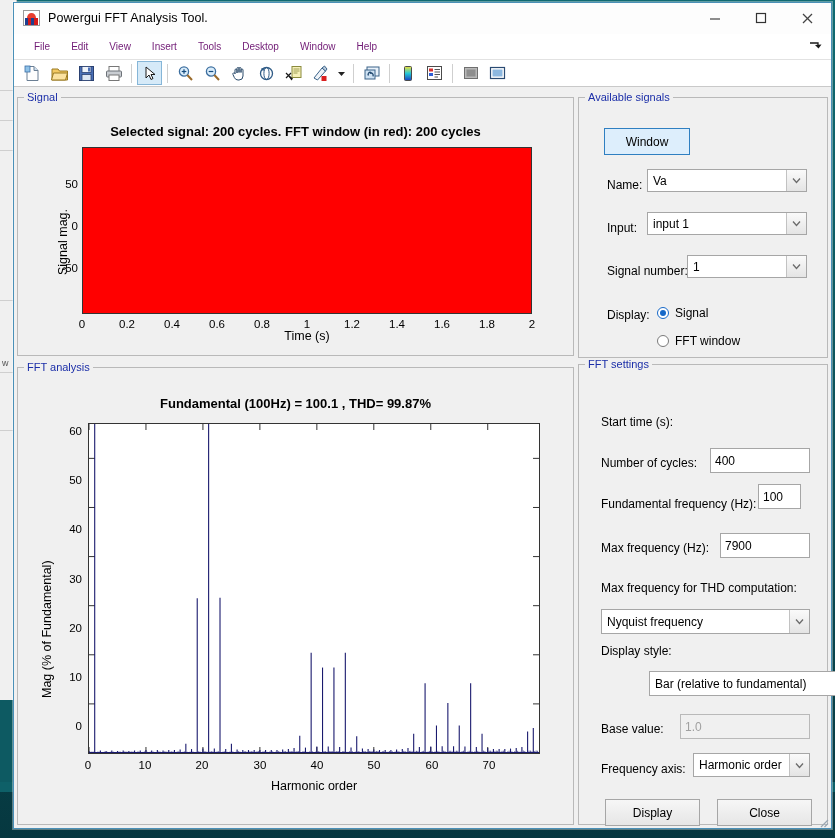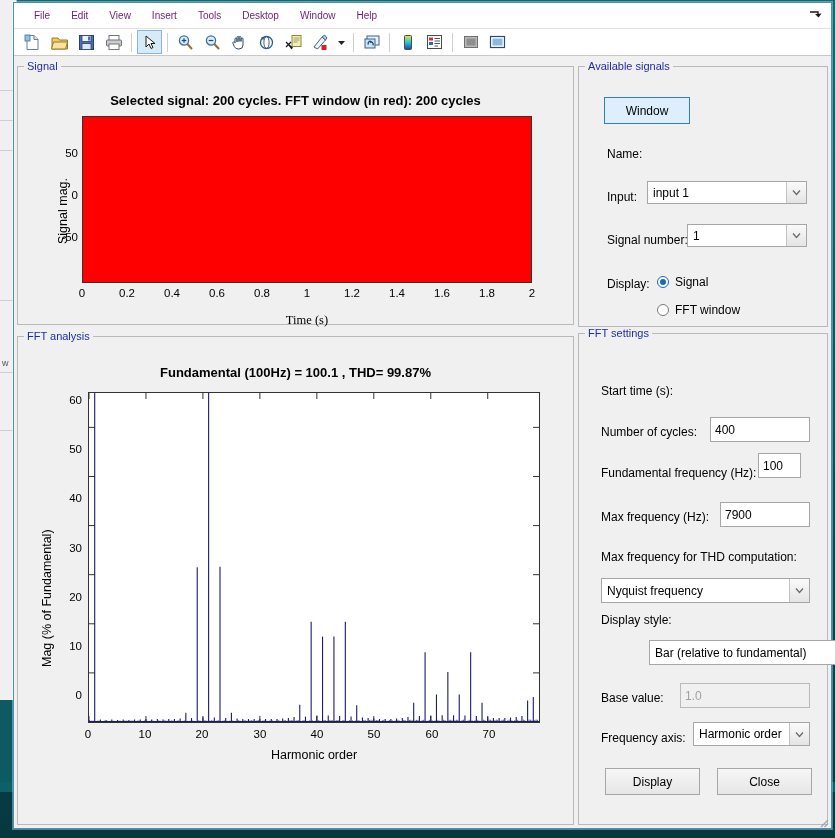--- a/index.html
+++ b/index.html
@@ -119,20 +119,41 @@
   <div class="bgline" style="top:300px"></div>
   <div class="bgline" style="top:372px"></div>
   <div class="bgline" style="top:430px"></div>
   <div style="position:absolute;left:2px;top:358px;font-size:9px;color:#555;font-family:'Liberation Sans',sans-serif;">w</div>
   <div style="position:absolute;left:0;top:700px;width:16px;height:90px;background:#0d5a62;"></div>
 </div>
 <div id="bg-strip-bottom"></div>
 
 <div id="app-window">
 
+  <div id="title-bar">
+    <div id="app-icon"></div>
+    <div id="title-text">Powergui FFT Analysis Tool.</div>
+
+    <div class="win-btn" id="win-min">
+      <svg width="14" height="14" viewBox="0 0 14 14">
+          <line x1="2" y1="8" x2="12" y2="8" stroke="#444" stroke-width="1.2"></line>
+        </svg>
+    </div>
+    <div class="win-btn" id="win-max">
+      <svg width="14" height="14" viewBox="0 0 14 14">
+          <rect x="2.5" y="2.5" width="9" height="9" fill="none" stroke="#333" stroke-width="1.2"></rect>
+        </svg>
+    </div>
+    <div class="win-btn" id="win-close">
+      <svg width="15" height="15" viewBox="0 0 15 15">
+          <line x1="3" y1="3" x2="12" y2="12" stroke="#444" stroke-width="1.2"></line>
+          <line x1="12" y1="3" x2="3" y2="12" stroke="#444" stroke-width="1.2"></line>
+        </svg>
+    </div>
+  </div>
 
   <div id="menu-bar">
     <div class="menu-item">File</div>
     <div class="menu-item">Edit</div>
     <div class="menu-item">View</div>
     <div class="menu-item">Insert</div>
     <div class="menu-item">Tools</div>
     <div class="menu-item">Desktop</div>
     <div class="menu-item">Window</div>
     <div class="menu-item">Help</div>
@@ -308,21 +329,21 @@
           <div class="tick-lbl" style="left:141px;top:215px;width:26px;">0.4</div>
           <div class="tick-lbl" style="left:186px;top:215px;width:26px;">0.6</div>
           <div class="tick-lbl" style="left:231px;top:215px;width:26px;">0.8</div>
           <div class="tick-lbl" style="left:276px;top:215px;width:26px;">1</div>
           <div class="tick-lbl" style="left:321px;top:215px;width:26px;">1.2</div>
           <div class="tick-lbl" style="left:366px;top:215px;width:26px;">1.4</div>
           <div class="tick-lbl" style="left:411px;top:215px;width:26px;">1.6</div>
           <div class="tick-lbl" style="left:456px;top:215px;width:26px;">1.8</div>
           <div class="tick-lbl" style="left:501px;top:215px;width:26px;">2</div>
 
-          <div class="ax-label" style="left:64px;top:241px;width:450px;font-family:Liberation Serif, serif;">Time (s)</div>
+          <div class="ax-label" style="left:64px;top:226px;width:450px;">Time (s)</div>
           <div class="ylab-rot" style="left:38px;top:172px;">Signal mag.</div>
         </div>
       </fieldset>
 
       <fieldset class="panel" id="panel-fft">
         <legend>FFT analysis</legend>
         <div class="plot-wrap">
           <div class="plot-title" style="top:23px;">Fundamental (100Hz) = 100.1 , THD= 99.87%</div>
 
           <div class="axes-box" id="fft-axes" style="left:70px;top:50px;width:452px;height:331px;">
@@ -701,20 +722,28 @@
     </div>
 
     <div id="col-right">
 
       <fieldset class="panel" id="panel-available">
         <legend>Available signals</legend>
 
         <div class="btn primary" style="left:25px;top:25px;width:86px;height:27px;">Window</div>
 
         <div class="lbl" style="left:28px;top:75px;">Name:</div>
+        <div class="combo" style="left:68px;top:66px;width:160px;height:23px;">
+          <span>Va</span>
+          <span class="arrowbox">
+            <svg width="9" height="7" viewBox="0 0 9 7">
+                <path d="M1 1.5 L4.5 5.5 L8 1.5" fill="none" stroke="#6b6b6b" stroke-width="1.3"></path>
+              </svg>
+          </span>
+        </div>
 
         <div class="lbl" style="left:28px;top:118px;">Input:</div>
         <div class="combo" style="left:68px;top:109px;width:160px;height:23px;">
           <span>input 1</span>
           <span class="arrowbox">
             <svg width="9" height="7" viewBox="0 0 9 7">
                 <path d="M1 1.5 L4.5 5.5 L8 1.5" fill="none" stroke="#6b6b6b" stroke-width="1.3"></path>
               </svg>
           </span>
         </div>

